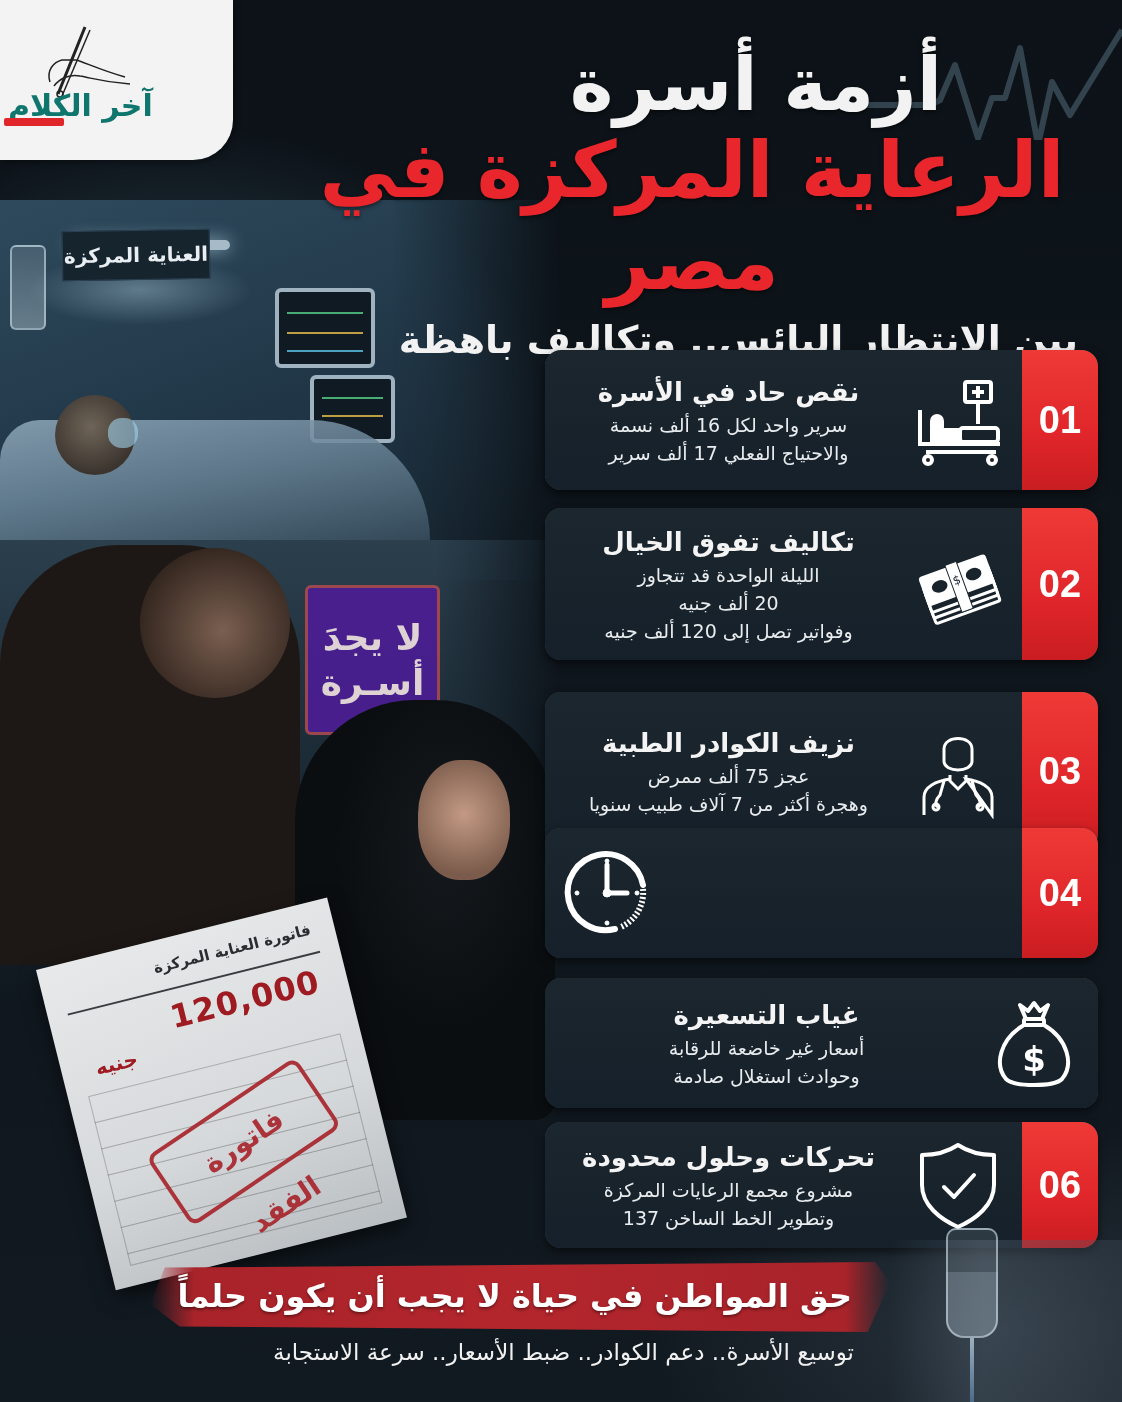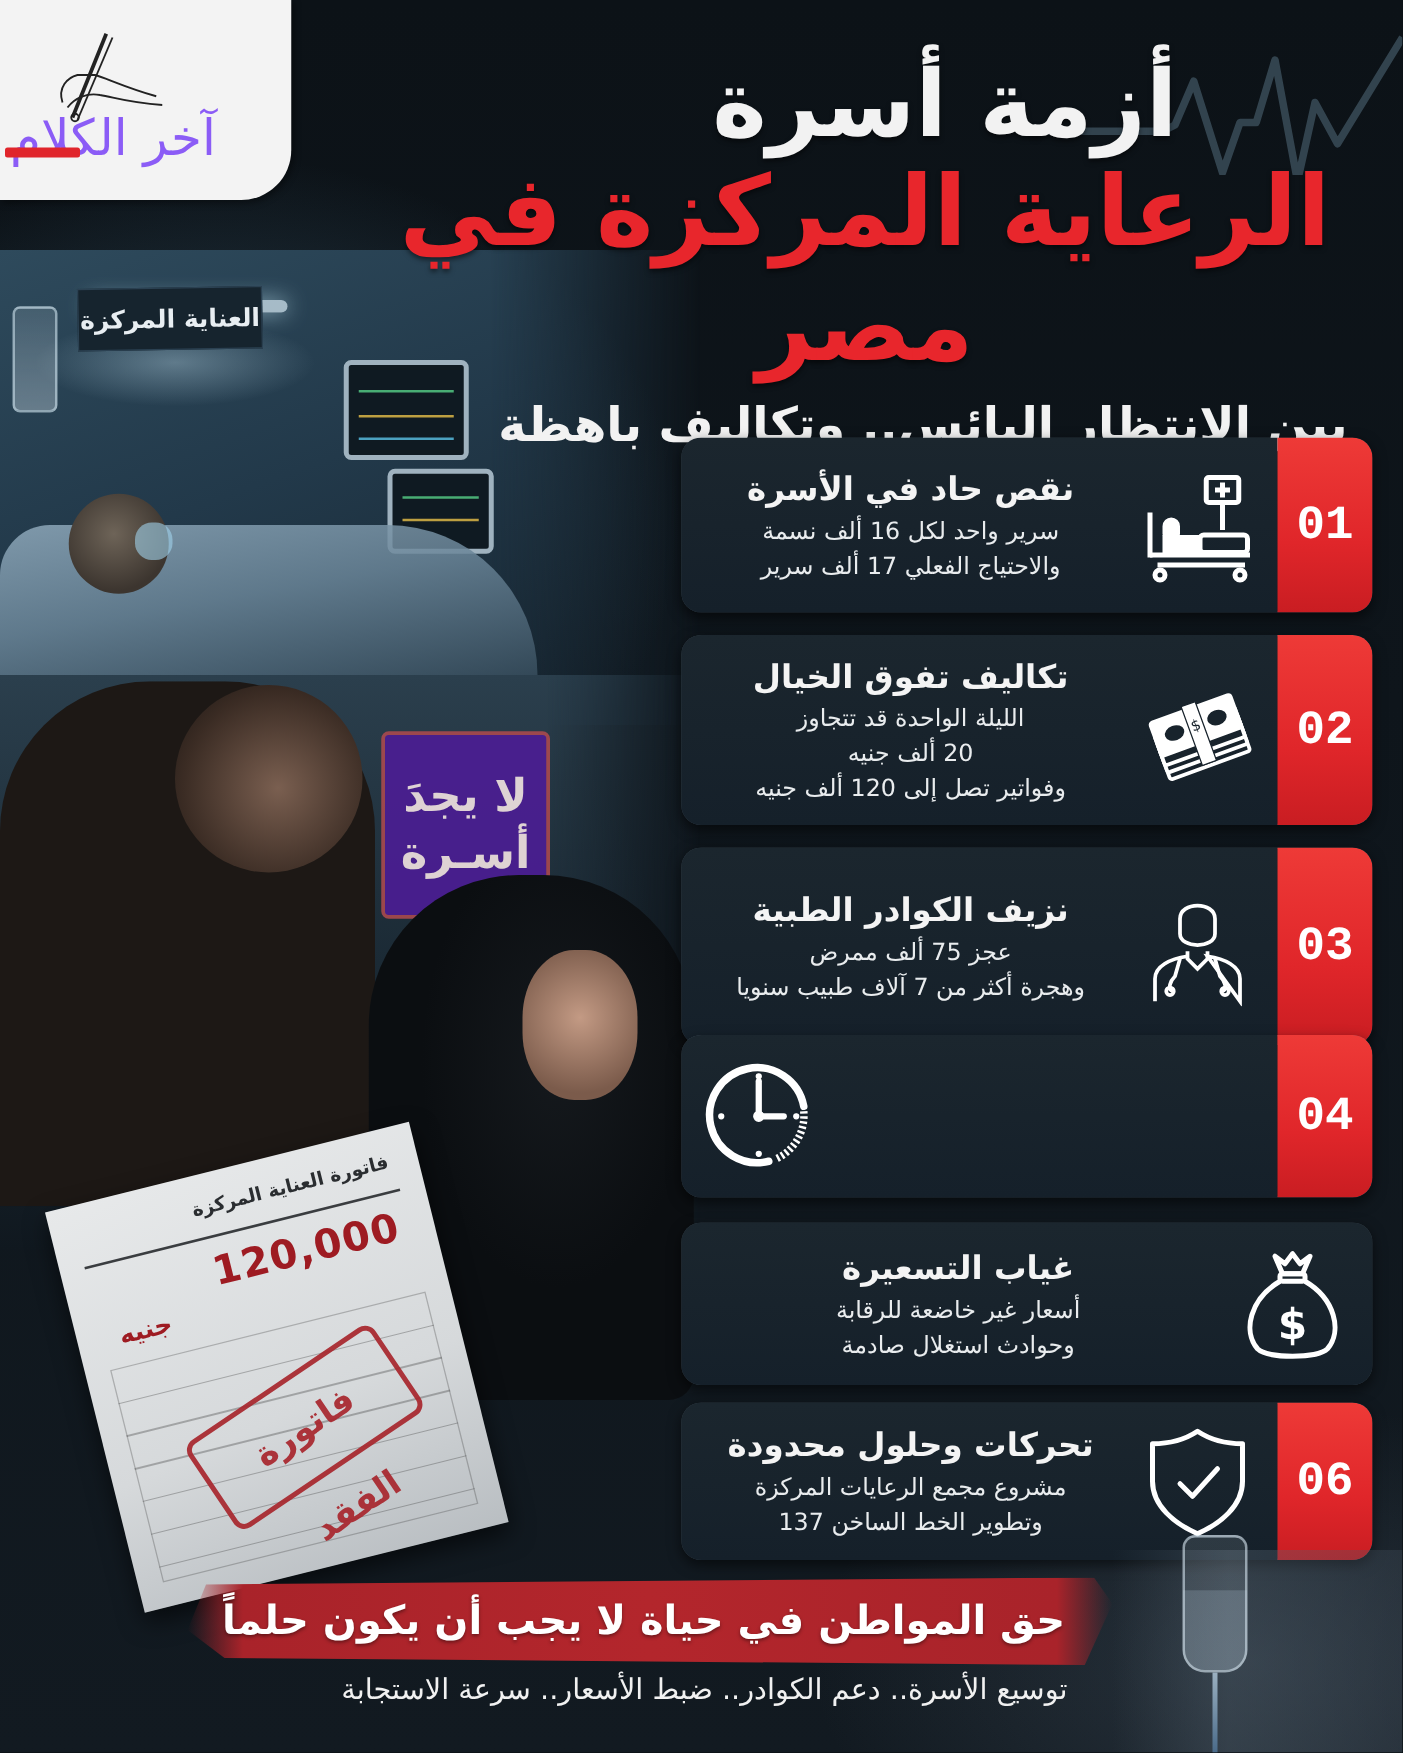--- a/index.html
+++ b/index.html
@@ -118,21 +118,21 @@
   }
 
   
   .logo {
     position: absolute; left: 0; top: 0; width: 233px; height: 160px;
     background: #f3f3f3; border-radius: 0 0 40px 0;
     box-shadow: 2px 2px 6px rgba(0,0,0,0.4);
   }
   .logo-hand { position: absolute; left: 40px; top: 22px; }
   .logo-text {
-    position: absolute; left: 8px; top: 88px; font-size: 40px; font-weight: normal; color: #8b5cf6;
+    position: absolute; left: 8px; top: 88px; font-size: 30px; font-weight: bold; color: #0f766e;
     direction: rtl; letter-spacing: -1px;
   }
   .logo-underline { position: absolute; left: 4px; top: 118px; width: 60px; height: 8px; background: #e0252b; border-radius: 2px; }
 
   
   .heartbeat { position: absolute; left: 830px; top: 20px; }
 
   
   .title-block { position: absolute; right: 40px; top: 40px; width: 780px; text-align: right; direction: rtl; }
   .title-line1 {
@@ -161,21 +161,21 @@
     display: flex; align-items: center; padding: 0 14px 0 12px; gap: 8px;
   }
   .card-text { flex: 1; text-align: center; direction: rtl; }
   .card-title { font-size: 26px; font-weight: bold; color: #f4f4f4; line-height: 38px; }
   .card-desc { font-size: 19px; color: #e9ecee; line-height: 28px; }
   .card-icon { width: 100px; height: 100px; flex: 0 0 100px; display: flex; align-items: center; justify-content: center; }
   .card-num {
     width: 76px; flex: 0 0 76px;
     background: linear-gradient(180deg, #ee3a37 0%, #e0262a 60%, #c91d22 100%);
     display: flex; align-items: center; justify-content: center;
-    font-family: Liberation Mono, monospace; font-size: 38px; font-weight: bold; color: #fff;
+    font-family: Liberation Sans, sans-serif; font-size: 38px; font-weight: bold; color: #fff;
     border-radius: 0 16px 16px 0;
   }
 
   
   .banner {
     position: absolute; left: 150px; top: 1262px; width: 740px; height: 70px;
     background: linear-gradient(90deg, rgba(180,30,34,0) 0%, #a9232a 6%, #b3262c 50%, #a9232a 94%, rgba(180,30,34,0) 100%);
     clip-path: polygon(2% 8%, 98% 0%, 100% 30%, 97% 100%, 4% 92%, 0% 60%);
   }
   .banner-text {
@@ -309,21 +309,21 @@
             <ellipse cx="66" cy="44" rx="8" ry="6" fill="#18232c" stroke="none"></ellipse>
             <rect x="42" y="26" width="12" height="50" fill="#fff" stroke="#18232c" stroke-width="1"></rect>
             <text x="48" y="48" font-size="12" font-family="DejaVu Sans, sans-serif" fill="#18232c" stroke="none" text-anchor="middle">$</text>
           </g>
         </svg>
       </div>
     </div>
     <div class="card-num">02</div>
   </div>
 
-  <div class="card" style="top:328px;height:158px;">
+  <div class="card" style="top:342px;height:158px;">
     <div class="card-body">
       <div class="card-text">
         <div class="card-title">نزيف الكوادر الطبية</div>
         <div class="card-desc">عجز 75 ألف ممرض</div>
         <div class="card-desc">وهجرة أكثر من 7 آلاف طبيب سنويا</div>
       </div>
       <div class="card-icon">
         <svg width="96" height="96" viewBox="0 0 96 96" fill="none" stroke="#fff" stroke-width="3">
           <path d="M34 26 C 34 12, 62 12, 62 26 L 62 38 C 62 50, 34 50, 34 38 Z"></path>
           <path d="M40 52 L 40 58 L 48 66 L 56 58 L 56 52"></path>

